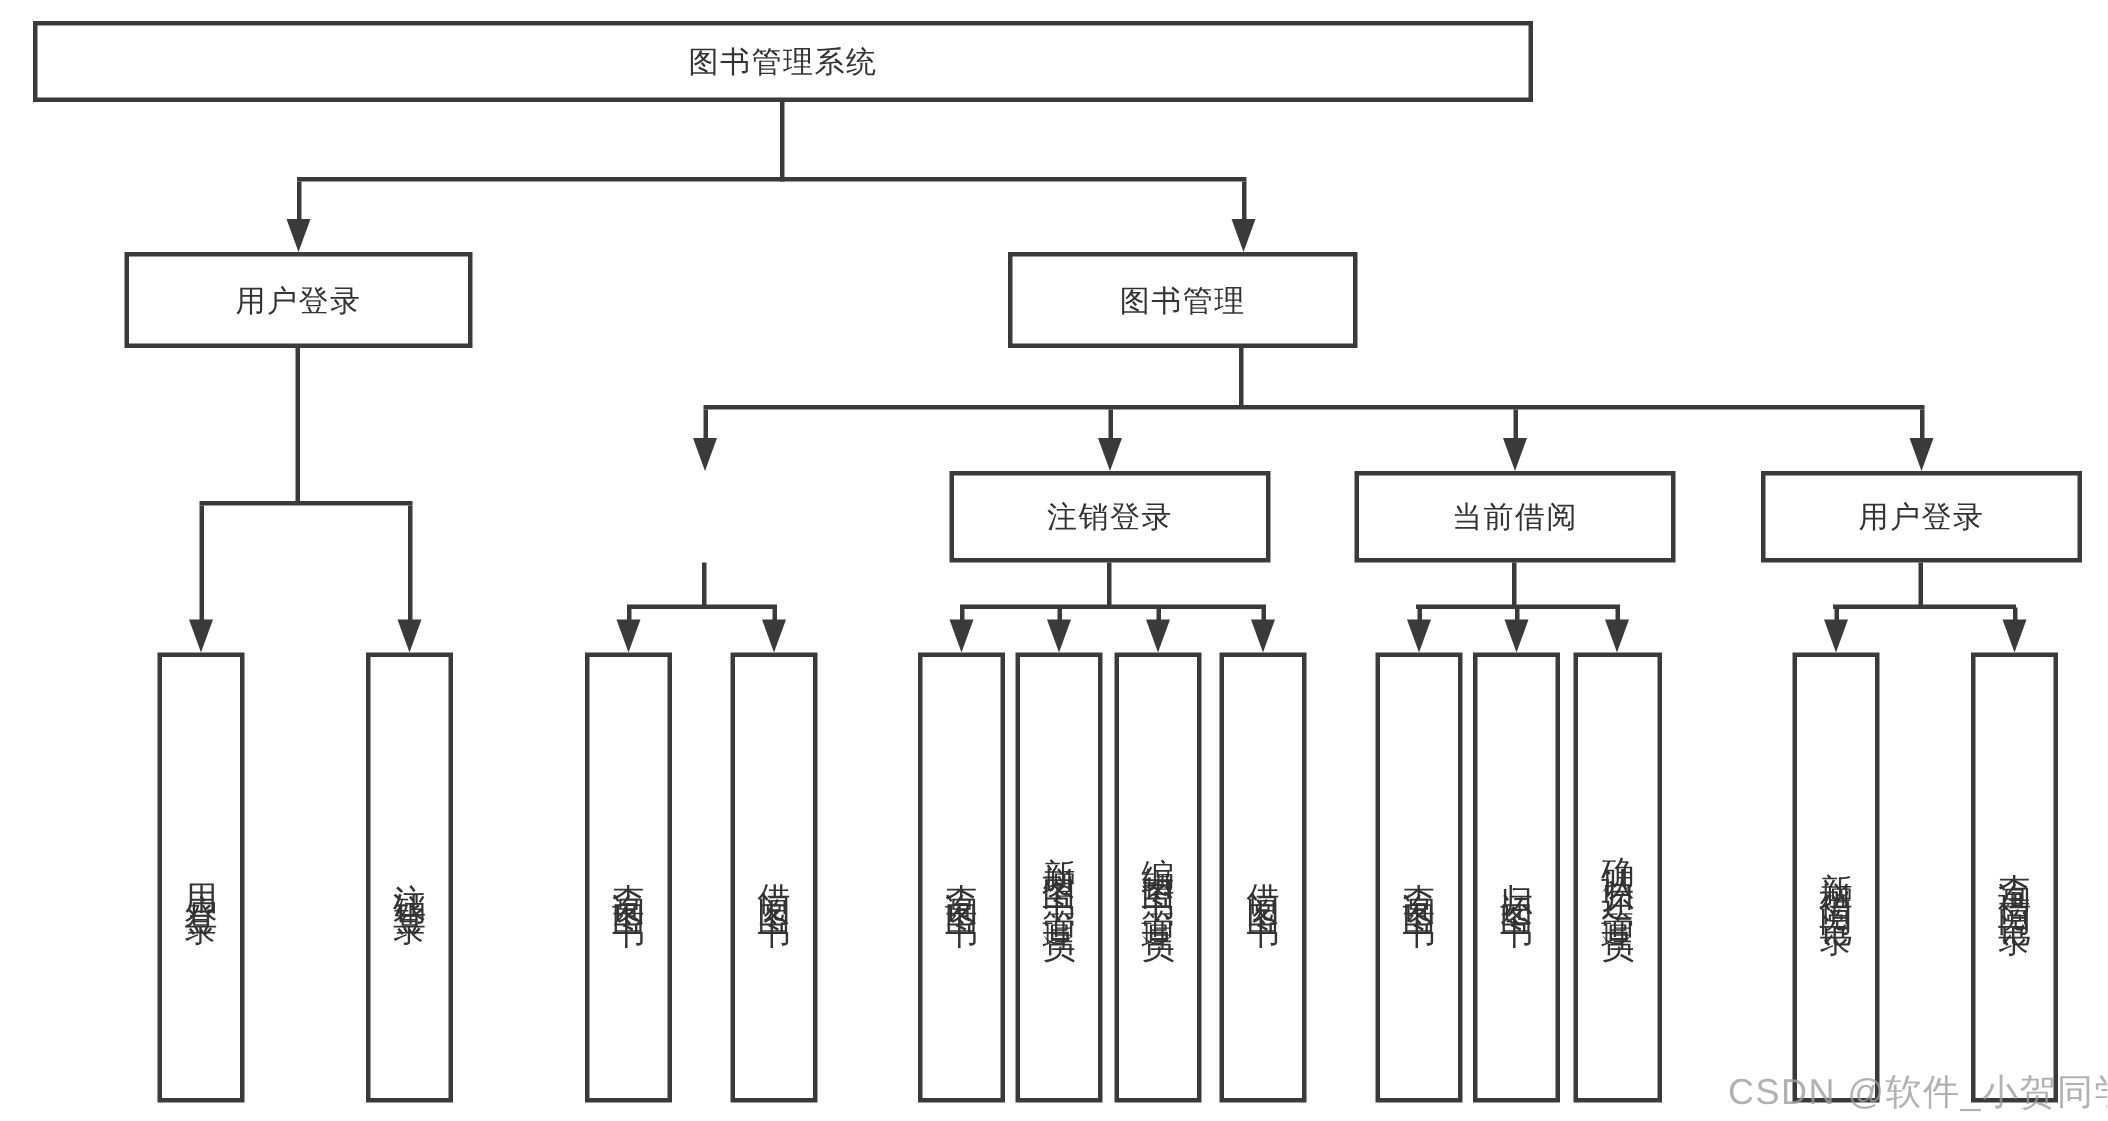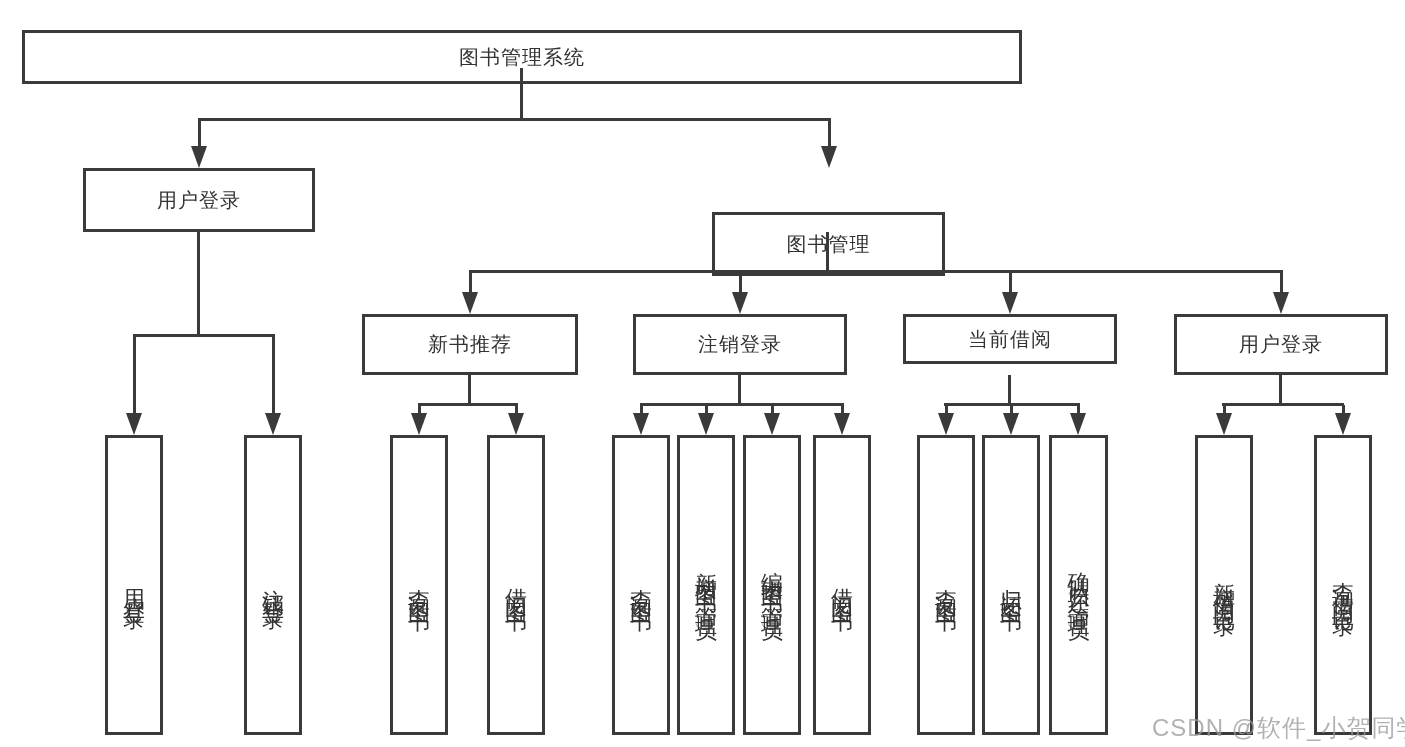--- a/index.html
+++ b/index.html
@@ -38,45 +38,44 @@
   .watermark{
     position:absolute;font-size:24px;color:var(--wm);opacity:.78;
     letter-spacing:1px;z-index:5;white-space:nowrap;
   }
 </style>
 </head>
 <body>
 
 <div class="canvas">
 
-  <div class="node hbox" style="left:22px;top:30px;width:1000px;height:54px;">图书管理系统</div>
+  <div class="node hbox" style="left:22px;top:14px;width:1000px;height:54px;">图书管理系统</div>
 
   <div class="vline" style="left:520px;top:68px;width:3px;height:53px;"></div>
   <div class="hline" style="left:198px;top:118px;width:633px;height:3px;"></div>
   <div class="drop" style="left:191px;top:121px;height:47px;"></div>
   <div class="drop" style="left:821px;top:121px;height:47px;"></div>
 
   <div class="node hbox" style="left:83px;top:168px;width:232px;height:64px;">用户登录</div>
-  <div class="node hbox" style="left:712px;top:168px;width:233px;height:64px;margin-top:44px;">图书管理</div>
+  <div class="node hbox" style="left:672px;top:168px;width:233px;height:64px;">图书管理</div>
 
   <div class="vline" style="left:197px;top:232px;width:3px;height:104px;"></div>
   <div class="hline" style="left:133px;top:334px;width:142px;height:3px;"></div>
   <div class="drop" style="left:126px;top:337px;height:98px;"></div>
   <div class="drop" style="left:265px;top:337px;height:98px;"></div>
 
   <div class="vline" style="left:826px;top:232px;width:3px;height:40px;"></div>
   <div class="hline" style="left:469px;top:270px;width:814px;height:3px;"></div>
   <div class="drop" style="left:462px;top:273px;height:41px;"></div>
   <div class="drop" style="left:732px;top:273px;height:41px;"></div>
   <div class="drop" style="left:1002px;top:273px;height:41px;"></div>
   <div class="drop" style="left:1273px;top:273px;height:41px;"></div>
 
-  <div class="node hbox" style="left:362px;top:314px;width:216px;height:61px;">新书推荐</div>
   <div class="node hbox" style="left:633px;top:314px;width:214px;height:61px;">注销登录</div>
-  <div class="node hbox" style="left:903px;top:314px;width:214px;height:50px;">当前借阅</div>
+  <div class="node hbox" style="left:903px;top:314px;width:214px;height:61px;">当前借阅</div>
   <div class="node hbox" style="left:1174px;top:314px;width:214px;height:61px;">用户登录</div>
 
   <div class="vline" style="left:468px;top:375px;width:3px;height:30px;"></div>
   <div class="hline" style="left:418px;top:403px;width:100px;height:3px;"></div>
   <div class="drop" style="left:411px;top:405px;height:30px;"></div>
   <div class="drop" style="left:508px;top:405px;height:30px;"></div>
 
   <div class="vline" style="left:738px;top:375px;width:3px;height:30px;"></div>
   <div class="hline" style="left:640px;top:403px;width:204px;height:3px;"></div>
   <div class="drop" style="left:633px;top:405px;height:30px;"></div>

